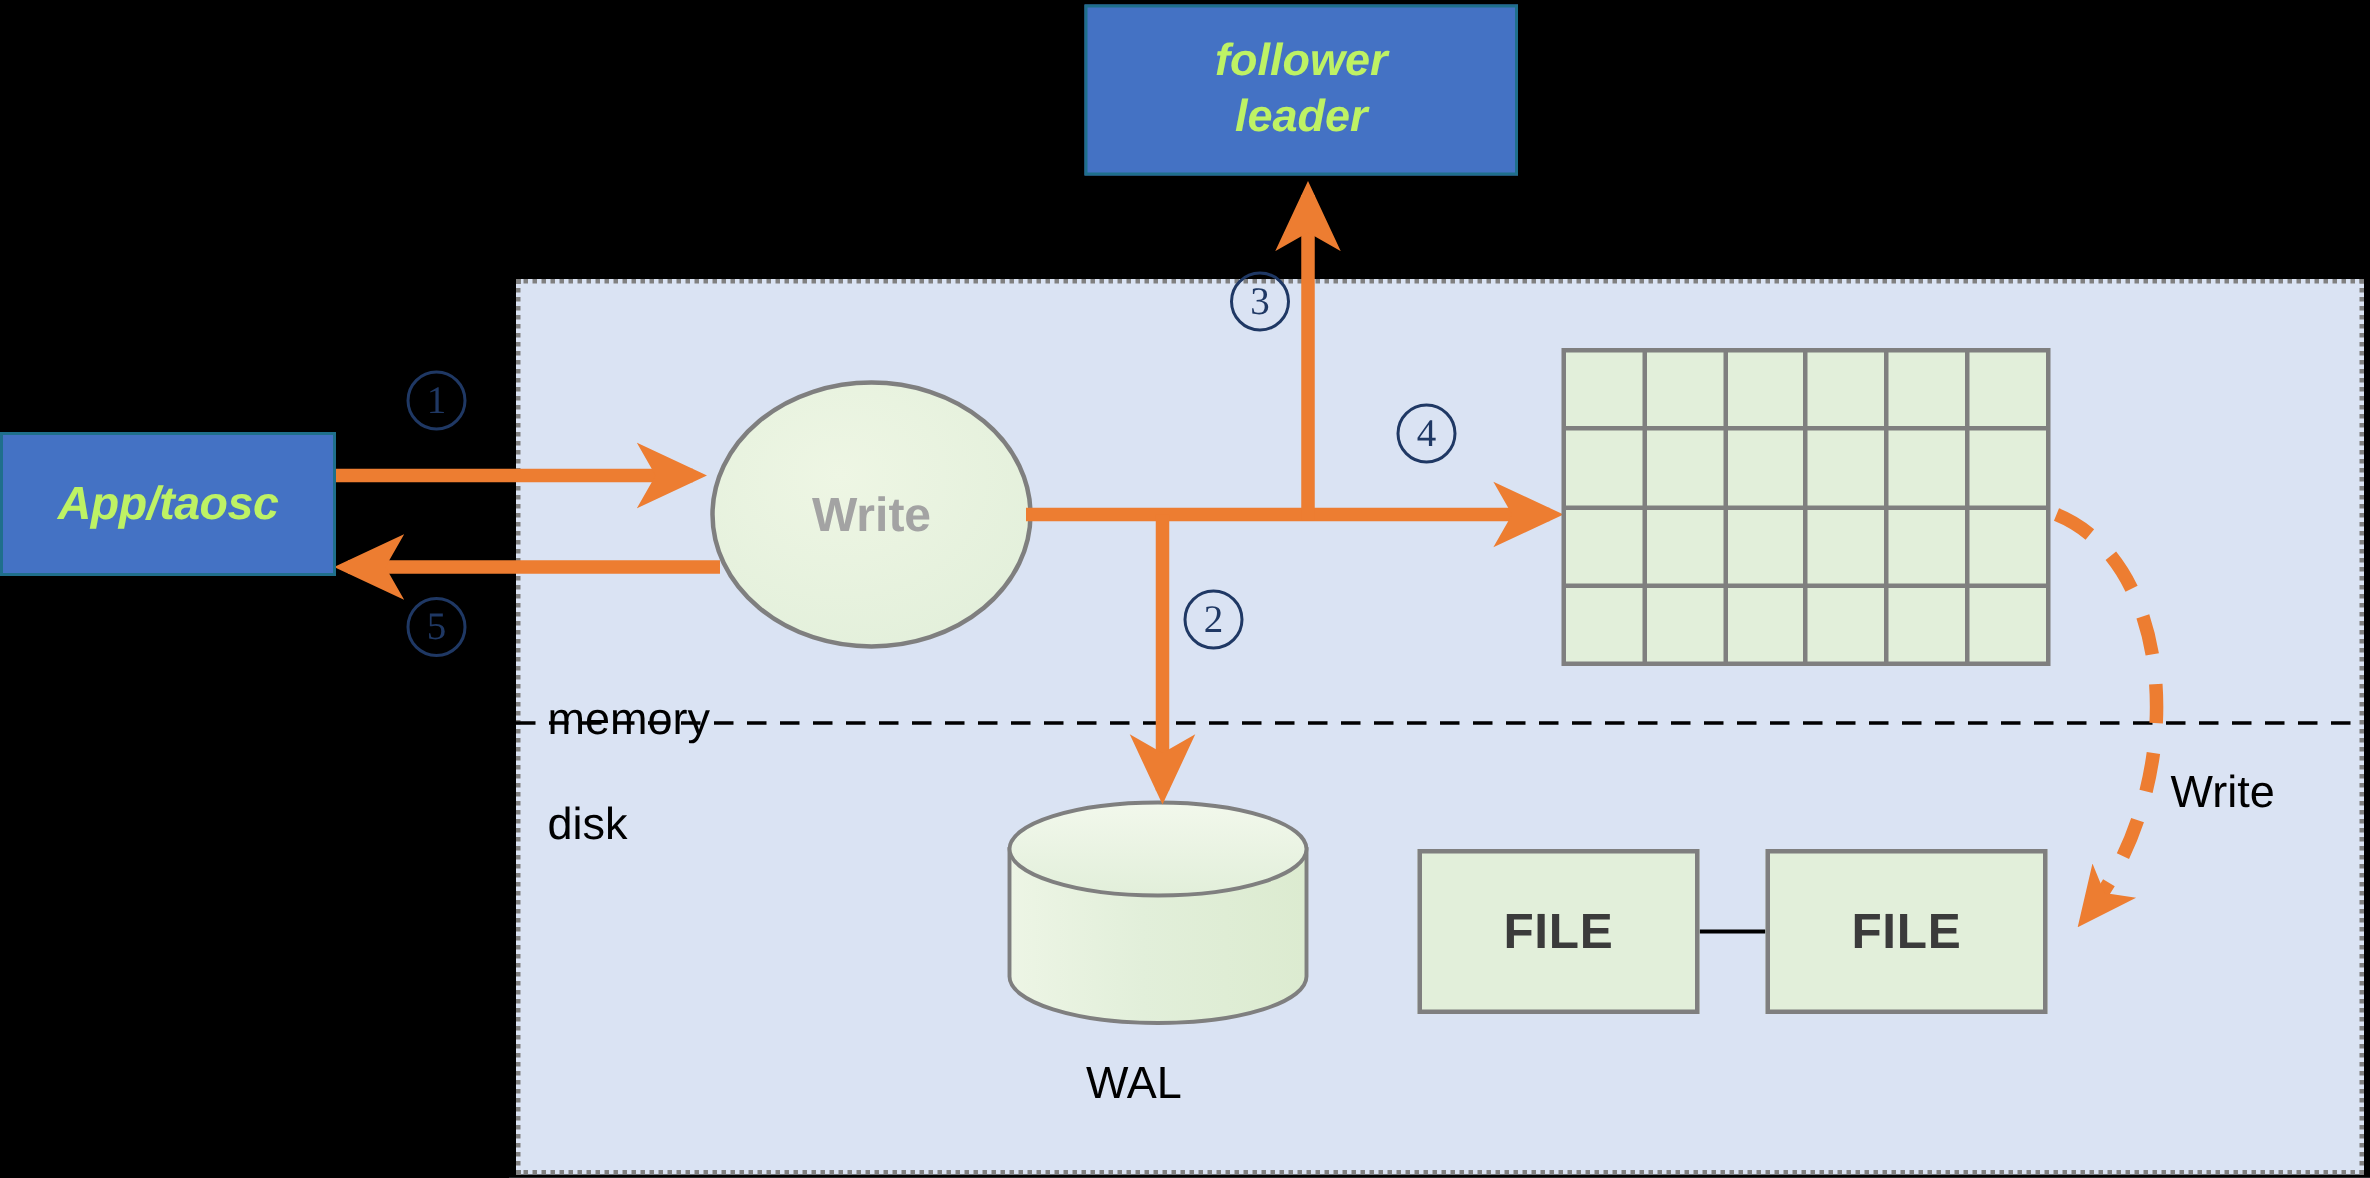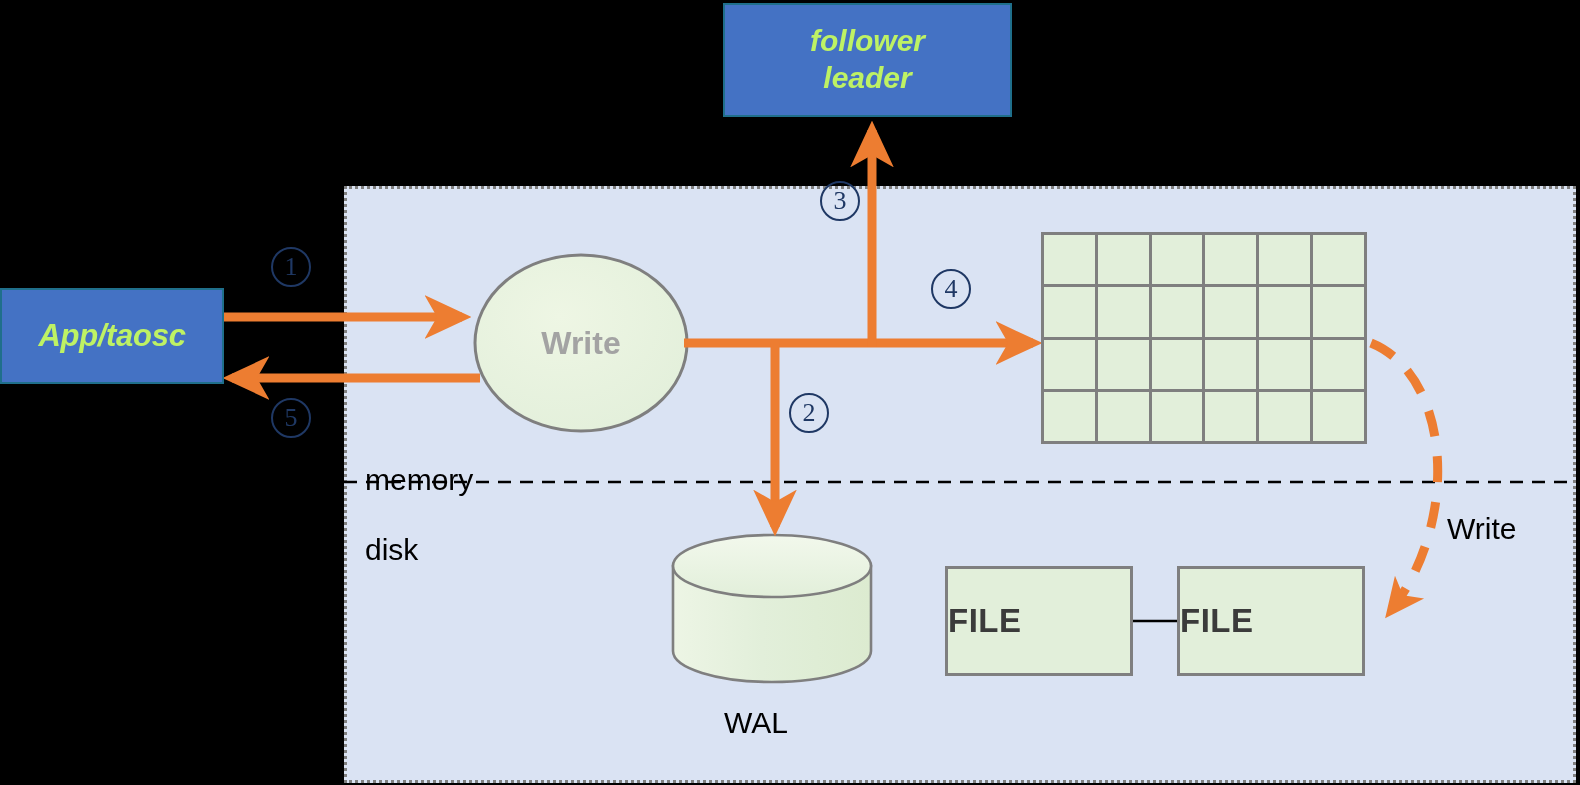--- a/index.html
+++ b/index.html
@@ -120,21 +120,21 @@
   }
 
   
   .file-box {
     position: absolute;
     background: #E2EFDA;
     border: 3px solid #7F7F7F;
     box-sizing: border-box;
     display: flex;
     align-items: center;
-    justify-content: flex-start;
+    justify-content: center;
     color: #3B3B3B;
     font-weight: bold;
     font-size: 33px;
     letter-spacing: 0.5px;
   }
   #file-1 { left: 945px; top: 566px; width: 188px; height: 110px; }
   #file-2 { left: 1177px; top: 566px; width: 188px; height: 110px; }
 
   
   #write-label {

